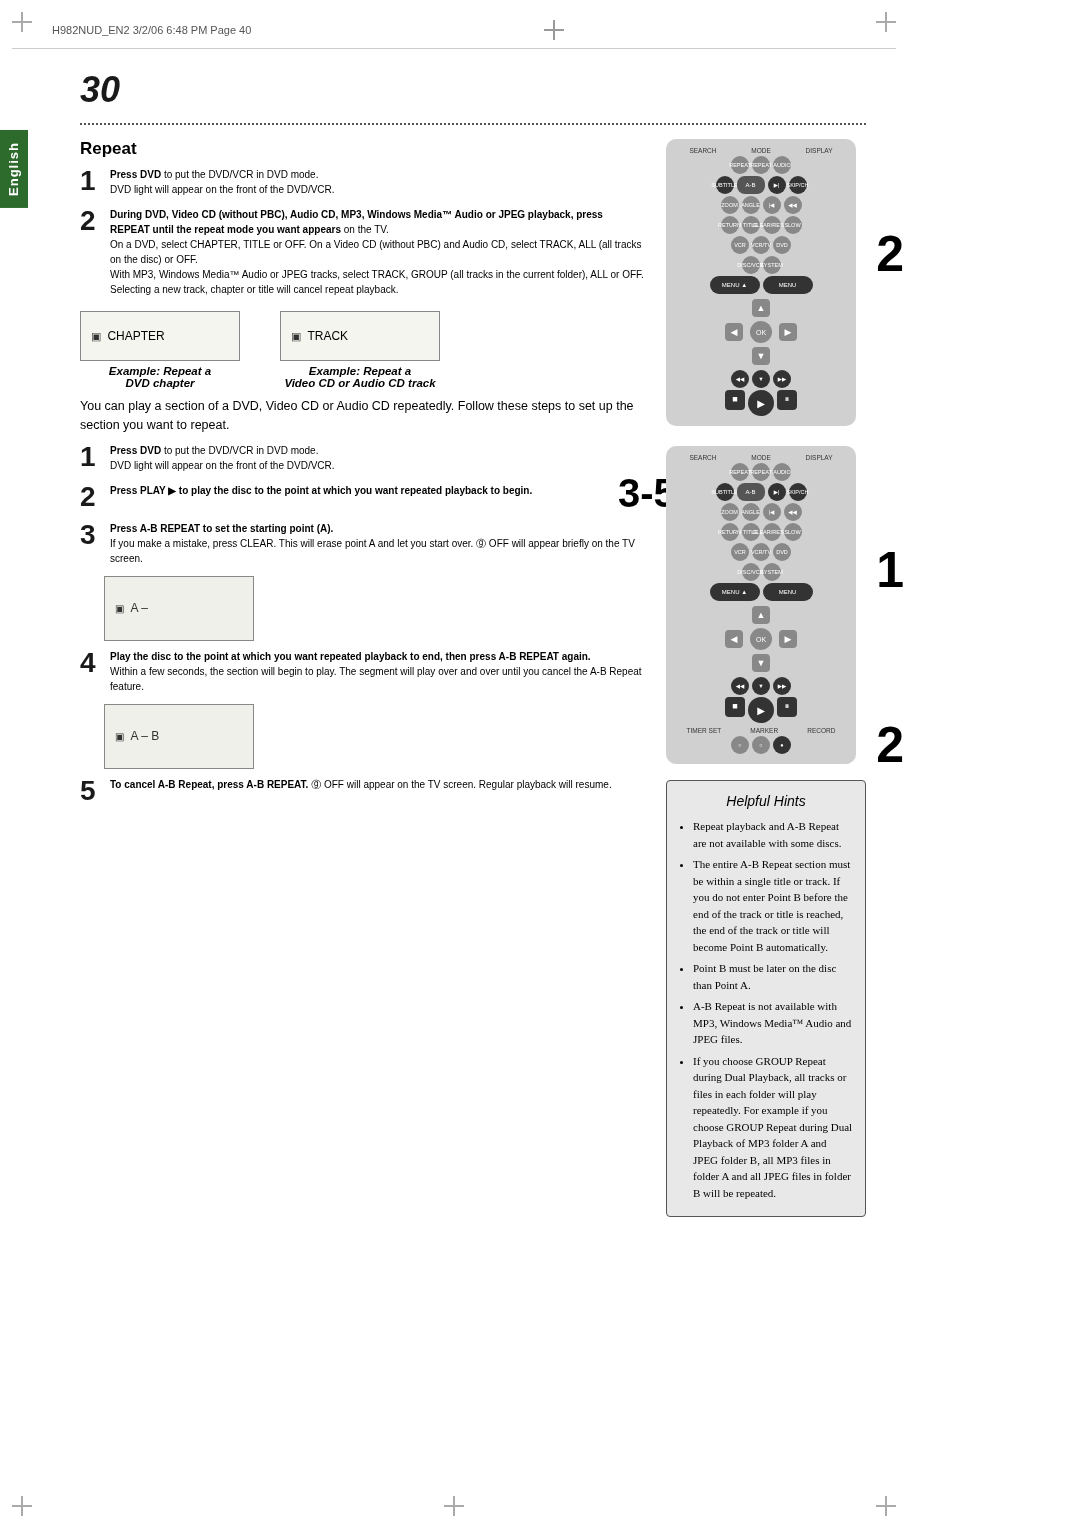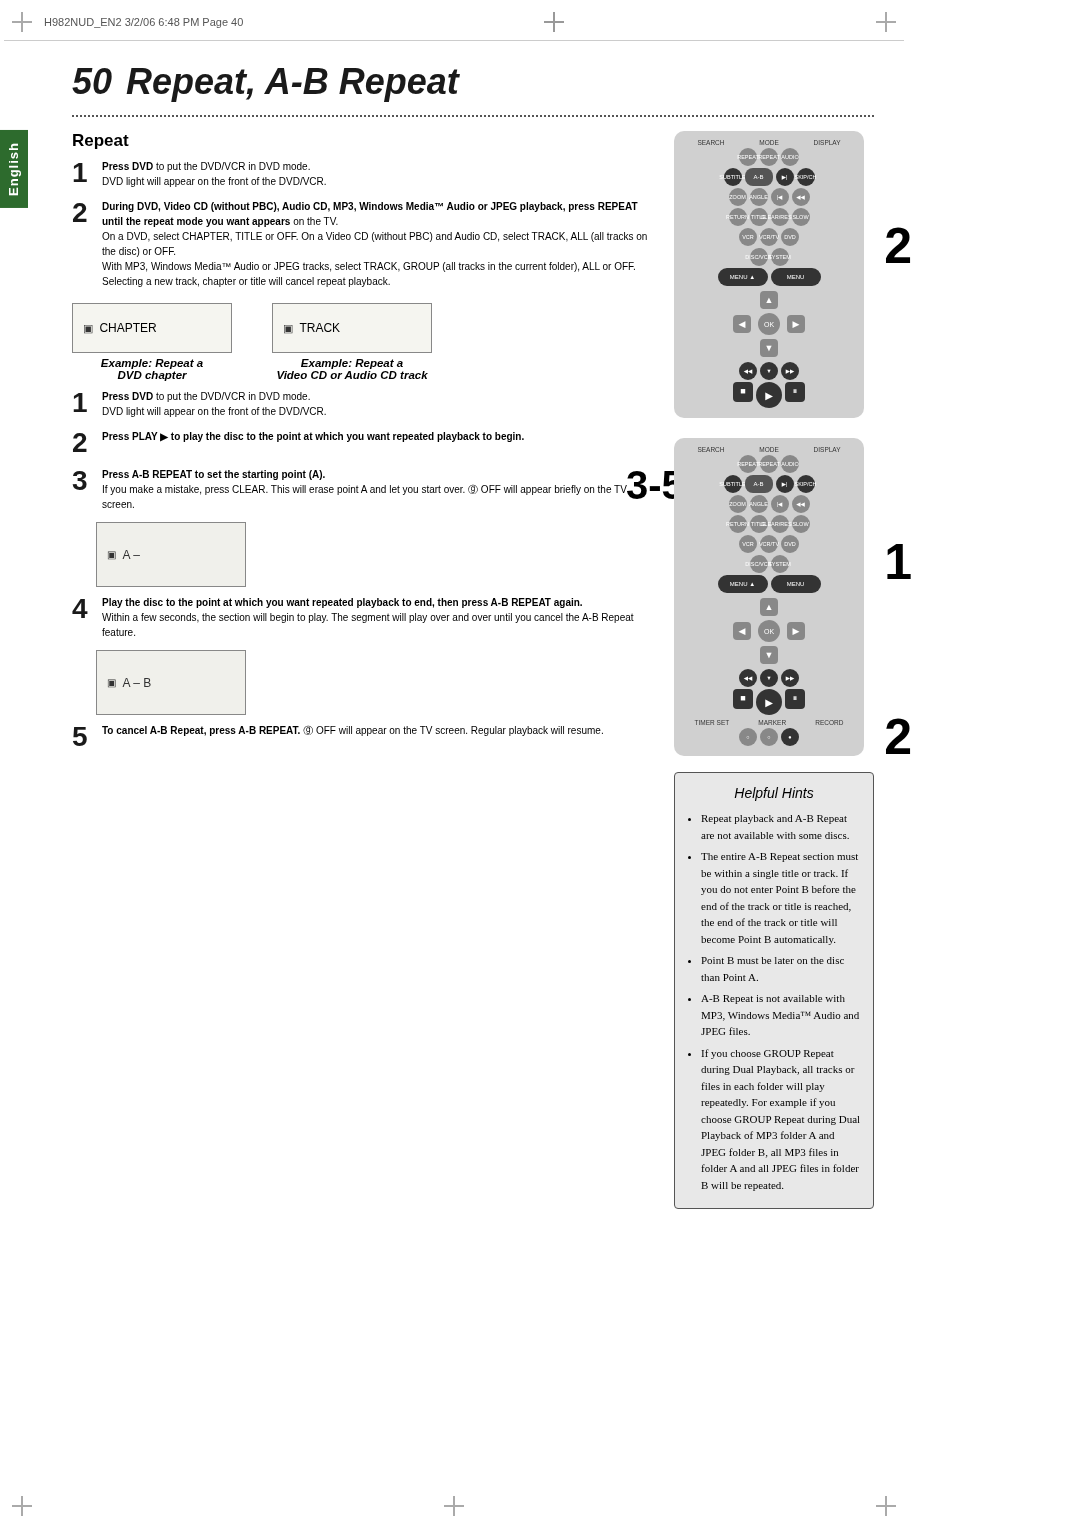--- a/index.html
+++ b/index.html
@@ -9,21 +9,21 @@
       width: 1080px;
       min-height: 1528px;
       font-size: 13px;
       color: #000;
     }
     .page-wrapper {
       width: 908px;
       min-height: 1528px;
       background: #fff;
       position: relative;
-      padding: 4px;
+      padding: 12px;
     }
     
     .header-bar {
       display: flex;
       justify-content: space-between;
       align-items: center;
       padding: 8px 40px;
       border-bottom: 1px solid #ccc;
       font-size: 11px;
       color: #555;
@@ -292,22 +292,21 @@
       <div style="position:absolute;top:9px;left:0;width:20px;height:2px;background:#999;"></div>
     </div>
     <span></span>
   </div>
 
   <div class="lang-tab">English</div>
 
   <div class="main-content">
 
     <div style="display:flex;align-items:baseline;gap:14px;margin-bottom:4px;">
-      <span class="chapter-title">50</span>
-      <span class="chapter-title">Repeat, A-B Repeat</span>
+      <span class="chapter-title">30</span>
     </div>
     <hr class="dotted-rule">
 
     <div class="content-area">
 
       <div class="left-col">
 
         <div>
           <div class="section-heading">Repeat</div>
 
@@ -347,20 +346,21 @@
               </div>
               <div class="example-label">
                 <b>Example: Repeat a</b><br>
                 <b>Video CD or Audio CD track</b>
               </div>
             </div>
           </div>
         </div>
 
         <div class="ab-section">
+          <div style="font-size:12.5px;line-height:1.5;margin-bottom:8px;">You can play a section of a DVD, Video CD or Audio CD repeatedly. Follow these steps to set up the section you want to repeat.</div>
 
           <div class="step">
             <div class="step-num">1</div>
             <div class="step-content">
               <b>Press DVD</b> to put the DVD/VCR in DVD mode.<br>
               DVD light will appear on the front of the DVD/VCR.
             </div>
           </div>
 
           <div class="step">

